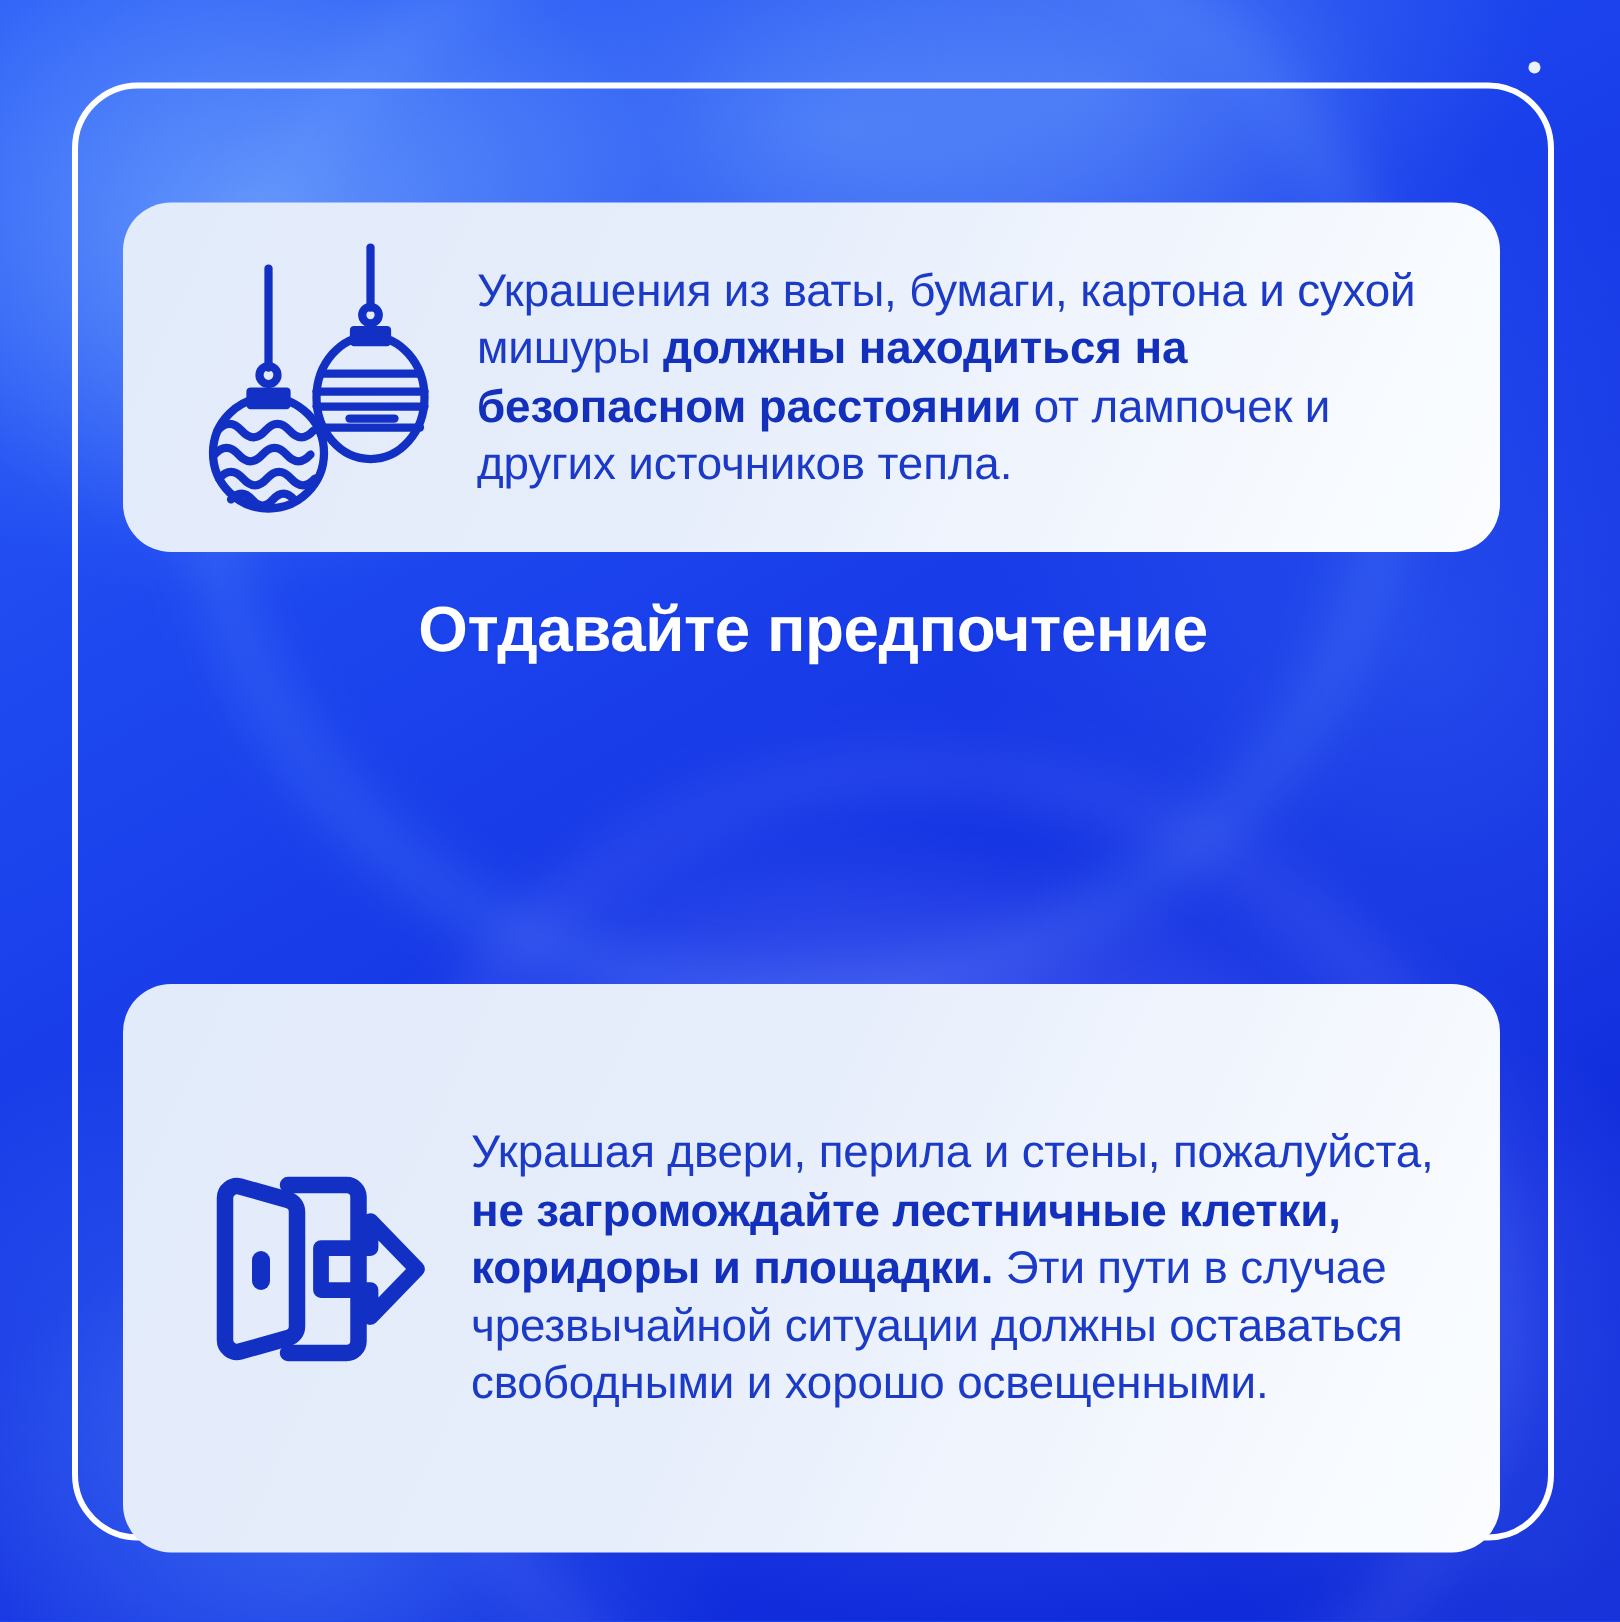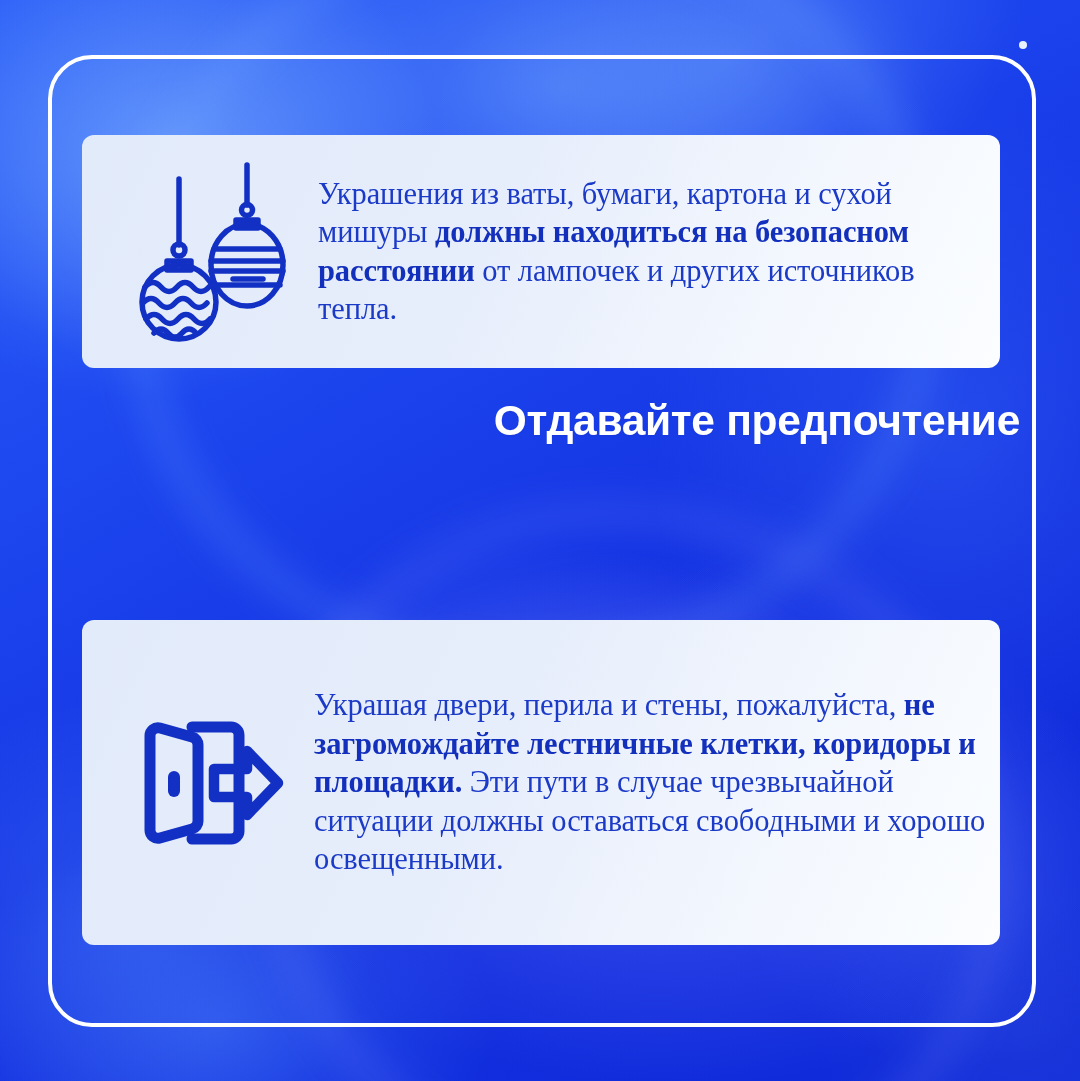--- a/index.html
+++ b/index.html
@@ -42,42 +42,42 @@
     position:absolute;left:48px;top:55px;width:988px;height:972px;
     border:4px solid #ffffff;border-radius:44px;box-sizing:border-box;
   }
   .dot{
     position:absolute;left:1019px;top:41px;width:8px;height:8px;border-radius:50%;
     background:#eaf1ff;
   }
 
   .card{
     position:absolute;left:82px;width:918px;box-sizing:border-box;
-    border-radius:12px;
+    border-radius:32px;
     background:linear-gradient(115deg,#e2ebfa 0%,#e6edfb 42%,#f4f8fe 78%,#fbfdff 100%);
-    display:flex;align-items:center;font-family:Liberation Serif, serif;
+    display:flex;align-items:center;
   }
   #card-top{top:135px;height:233px;padding:0 30px 0 34px;}
-  #card-bottom{top:620px;height:325px;padding:0 14px 0 34px;}
+  #card-bottom{top:656px;height:379px;padding:0 14px 0 34px;}
 
   .icon-wrap{flex:0 0 auto;display:flex;align-items:center;justify-content:center;}
   #icon-ornaments{width:170px;height:190px;margin-left:18px;}
   #icon-exit{width:170px;height:160px;margin-left:14px;}
 
   .card-text{
     color:#1b3ac7;
     font-size:30.5px;line-height:38.5px;
     letter-spacing:-0.1px;
     margin-left:14px;
   }
   .card-text b{font-weight:700;color:#1330bd;}
 
   #headline{
-    position:absolute;left:32px;top:393px;width:988px;
-    text-align:right;color:#ffffff;font-weight:700;
+    position:absolute;left:48px;top:393px;width:988px;
+    text-align:center;color:#ffffff;font-weight:700;
     font-size:42.5px;line-height:56px;letter-spacing:-0.3px;
     text-shadow:0 1px 2px rgba(0,0,0,.06);
   }
 </style>
 </head>
 <body>
 
 <div class="poster">
 
   <div class="swirl s1"></div>

